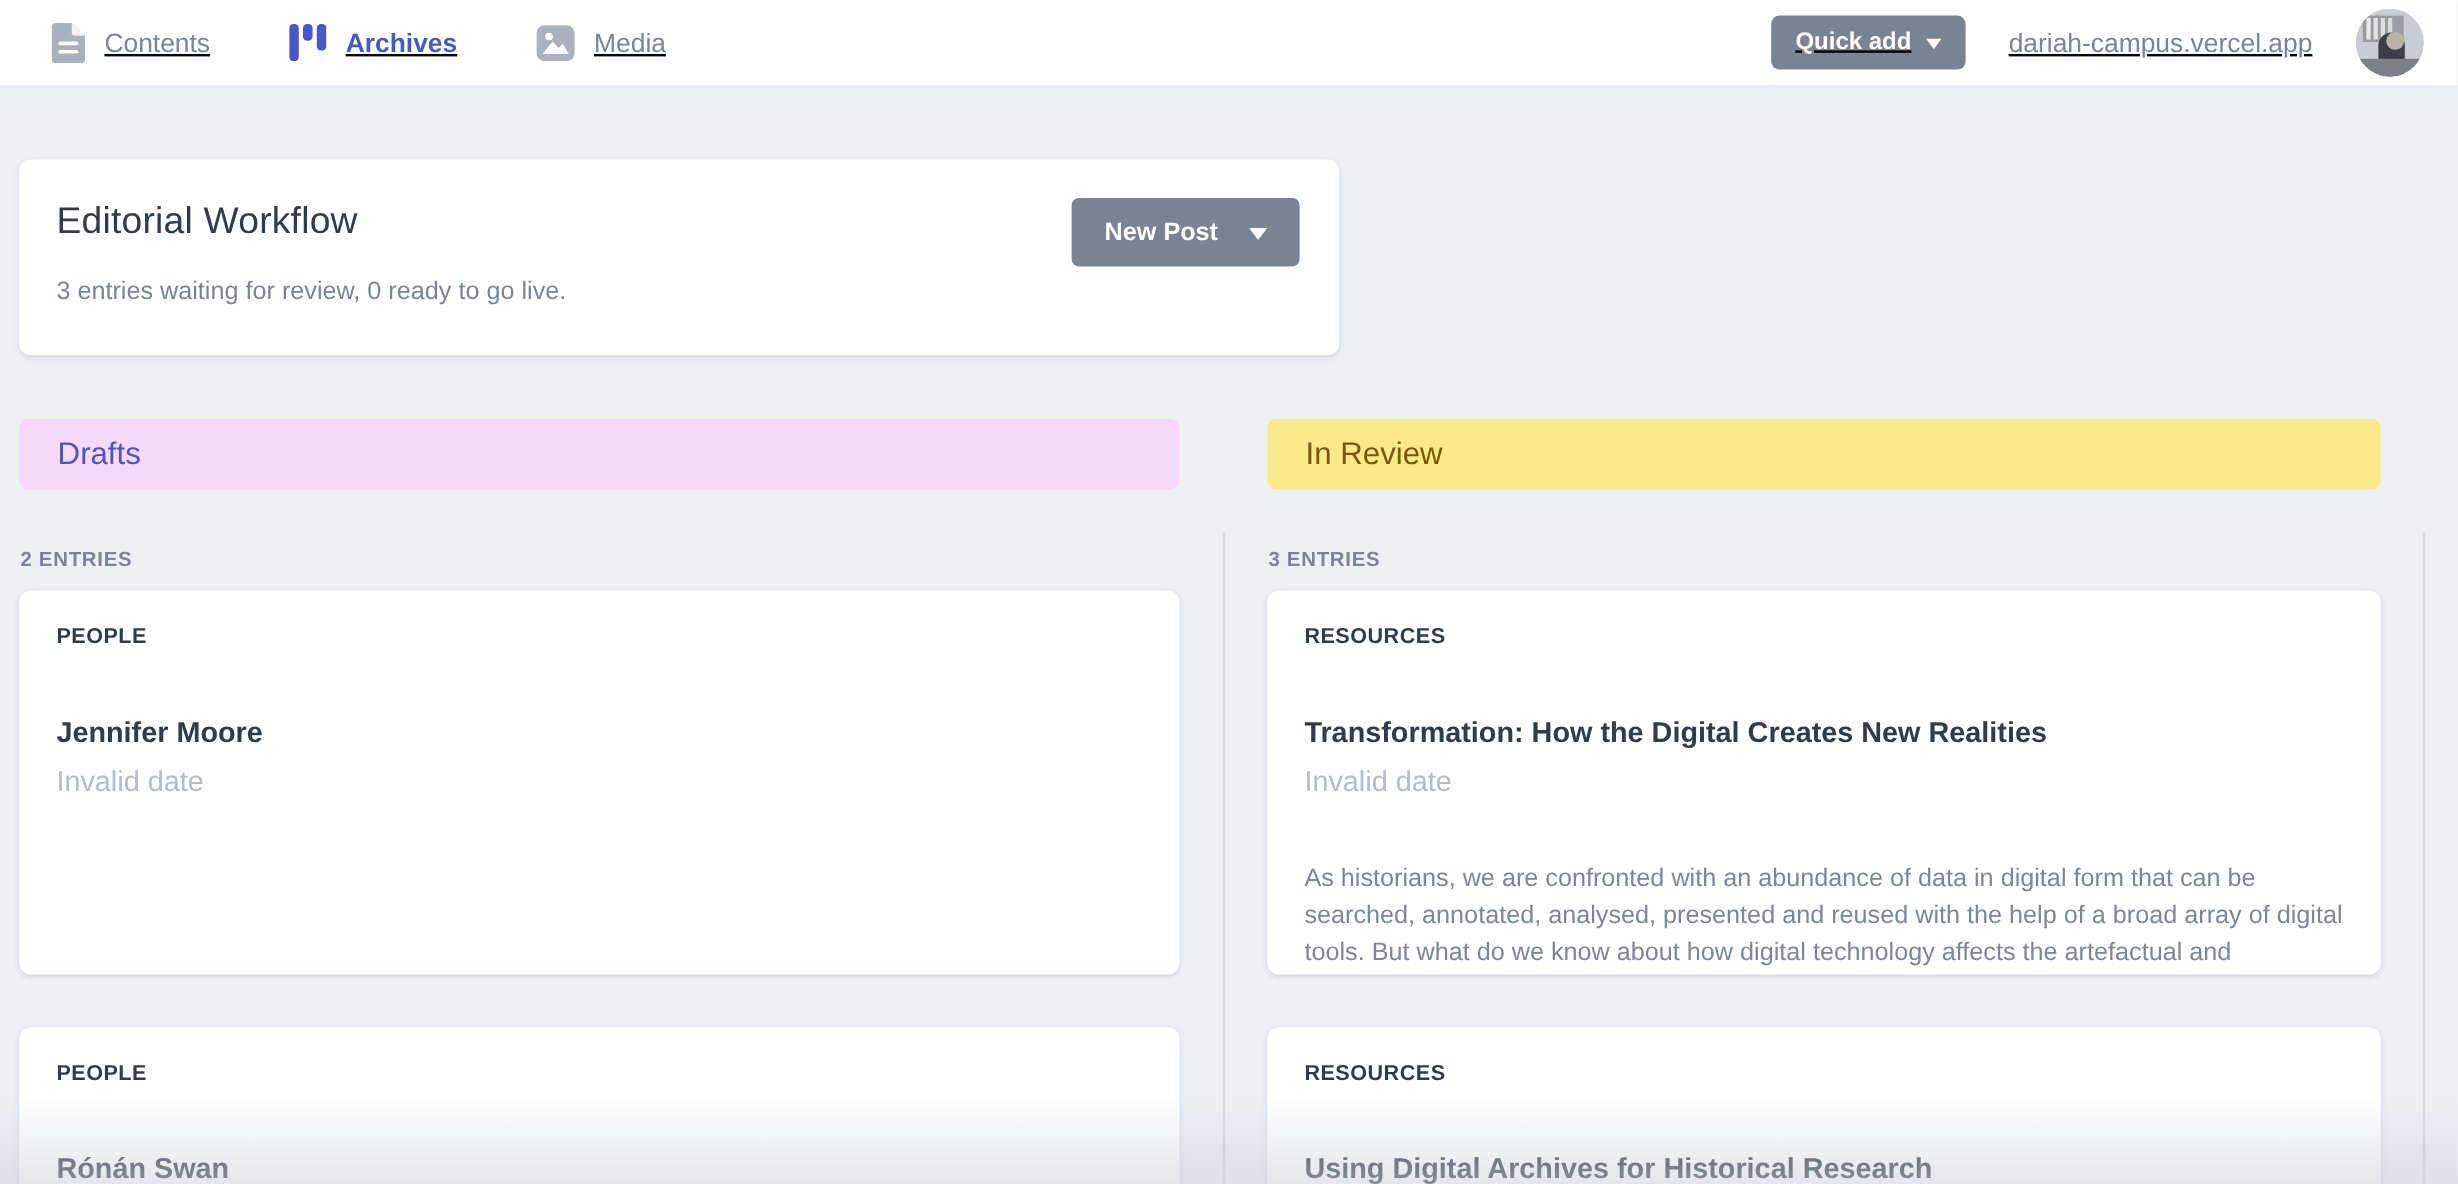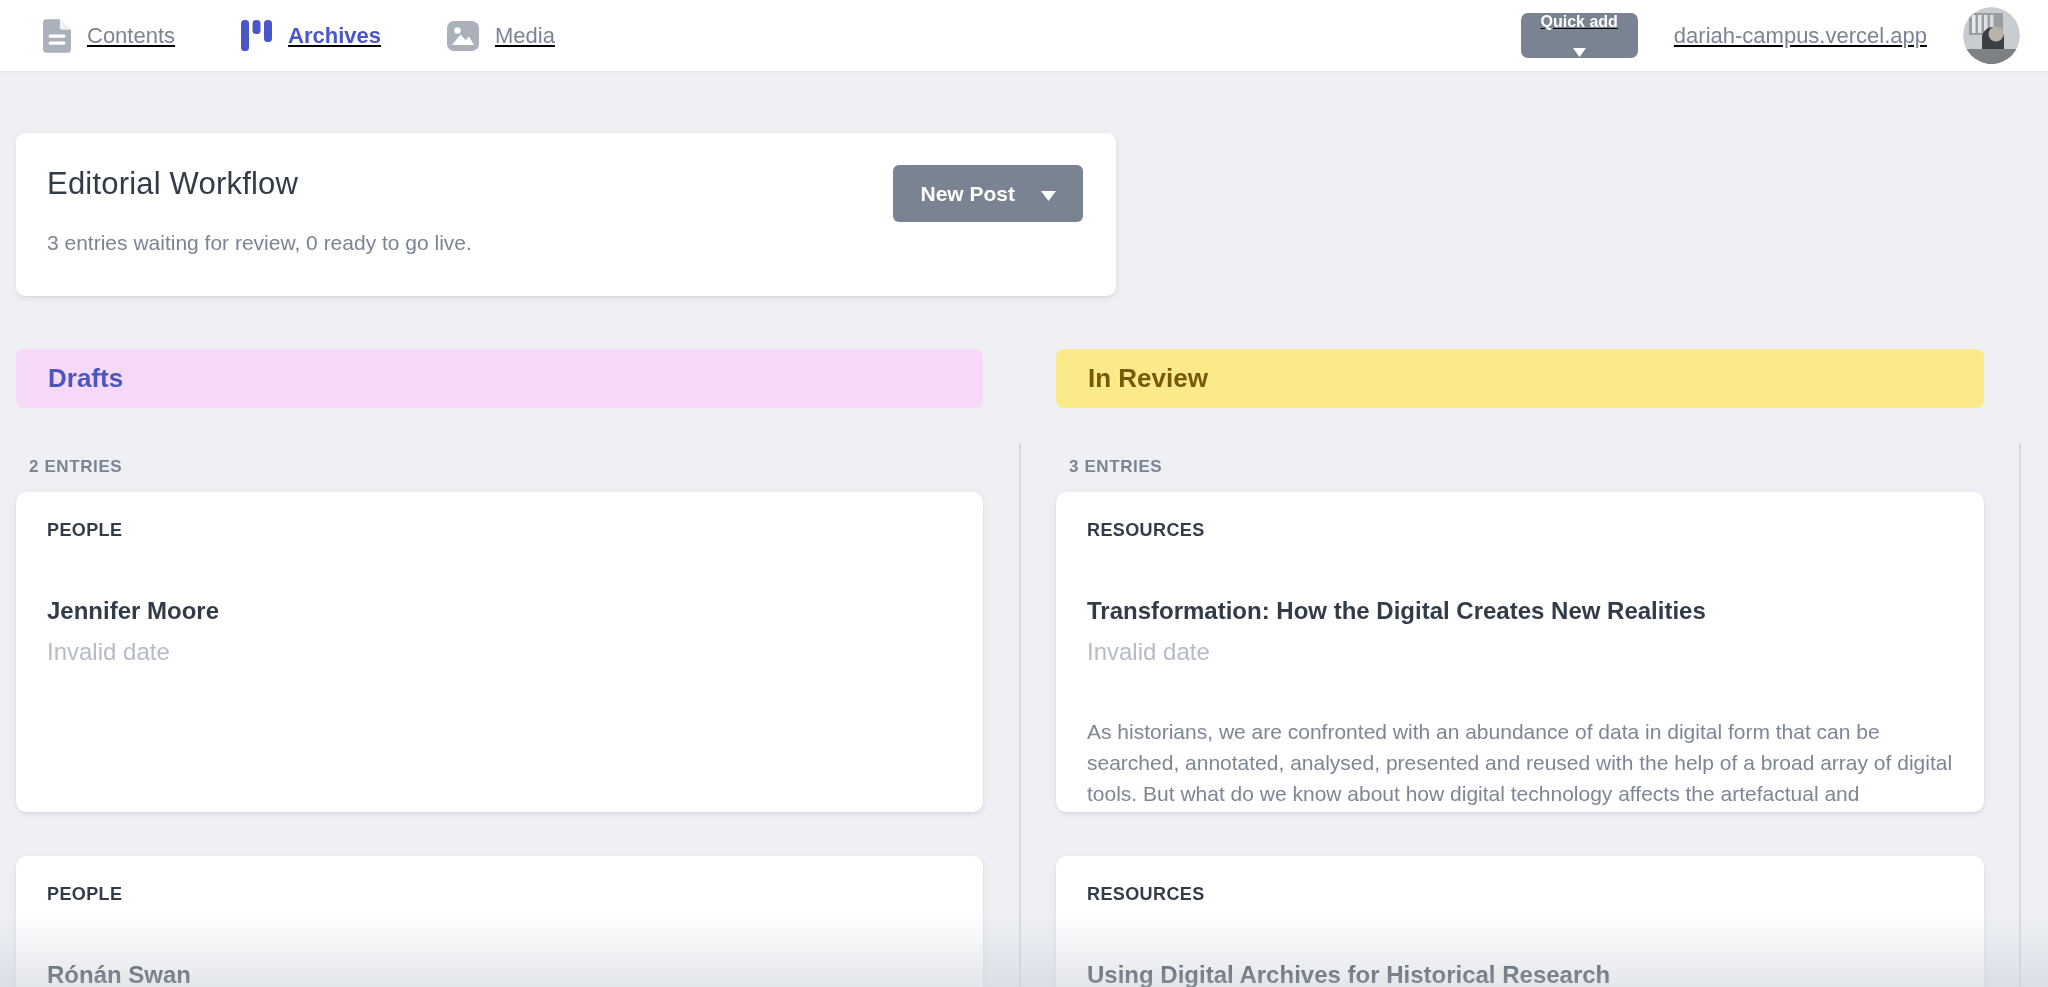--- a/index.html
+++ b/index.html
@@ -35,21 +35,21 @@
   .nav-item svg { display: block; }
 
   .topbar-right { display: flex; align-items: center; gap: 36px; }
   .btn {
     background: var(--button-bg, #7a8392);
     color: #fff; border: none; cursor: pointer;
     display: inline-flex; align-items: center;
     font-family: "Liberation Sans", sans-serif;
     font-weight: 700;
   }
-  .quick-add { height: 45px; border-radius: 7px; padding: 0 20px; font-size: 16px; gap: 12px; flex-direction: column; }
+  .quick-add { height: 45px; border-radius: 7px; padding: 0 20px; font-size: 20px; gap: 12px; }
   .site-link { color: var(--text-gray, #7b8492); font-size: 22px; text-decoration: none; cursor: pointer; }
   .avatar {
     width: 57px; height: 57px; border-radius: 50%;
     overflow: hidden; cursor: pointer; flex: none;
   }
   .avatar svg { display: block; }
 
   
   .header-card {
     position: absolute; left: 16px; top: 133px;
@@ -70,24 +70,24 @@
   }
   .new-post { height: 57px; border-radius: 6px; padding: 0 27px; font-size: 21px; gap: 26px; margin-top: -1px; }
 
   
   .column { position: absolute; top: 349px; }
   .column-drafts { left: 16px; width: 967px; }
   .column-review { left: 1056px; width: 928px; }
   .col-header {
     height: 59px; border-radius: 8px;
     display: flex; align-items: center;
-    padding: 0 32px; font-size: 26px; font-weight: 700;
+    padding: 0 32px; font-size: 26px; font-weight: 400;
   }
   .entries-label {
-    margin: 49px 0 0 13px;
+    margin: 49px 0 0 1px;
     font-size: 17px; font-weight: 600;
     letter-spacing: 0.6px;
     color: var(--text-gray, #7b8492);
   }
   .card {
     background: #fff; border-radius: 10px;
     box-shadow: 0 2px 6px rgba(51,63,80,0.10), 0 1px 2px rgba(51,63,80,0.06);
     height: 320px; margin-top: 15px;
     padding: 28px 31px; overflow: hidden;
     cursor: pointer;

